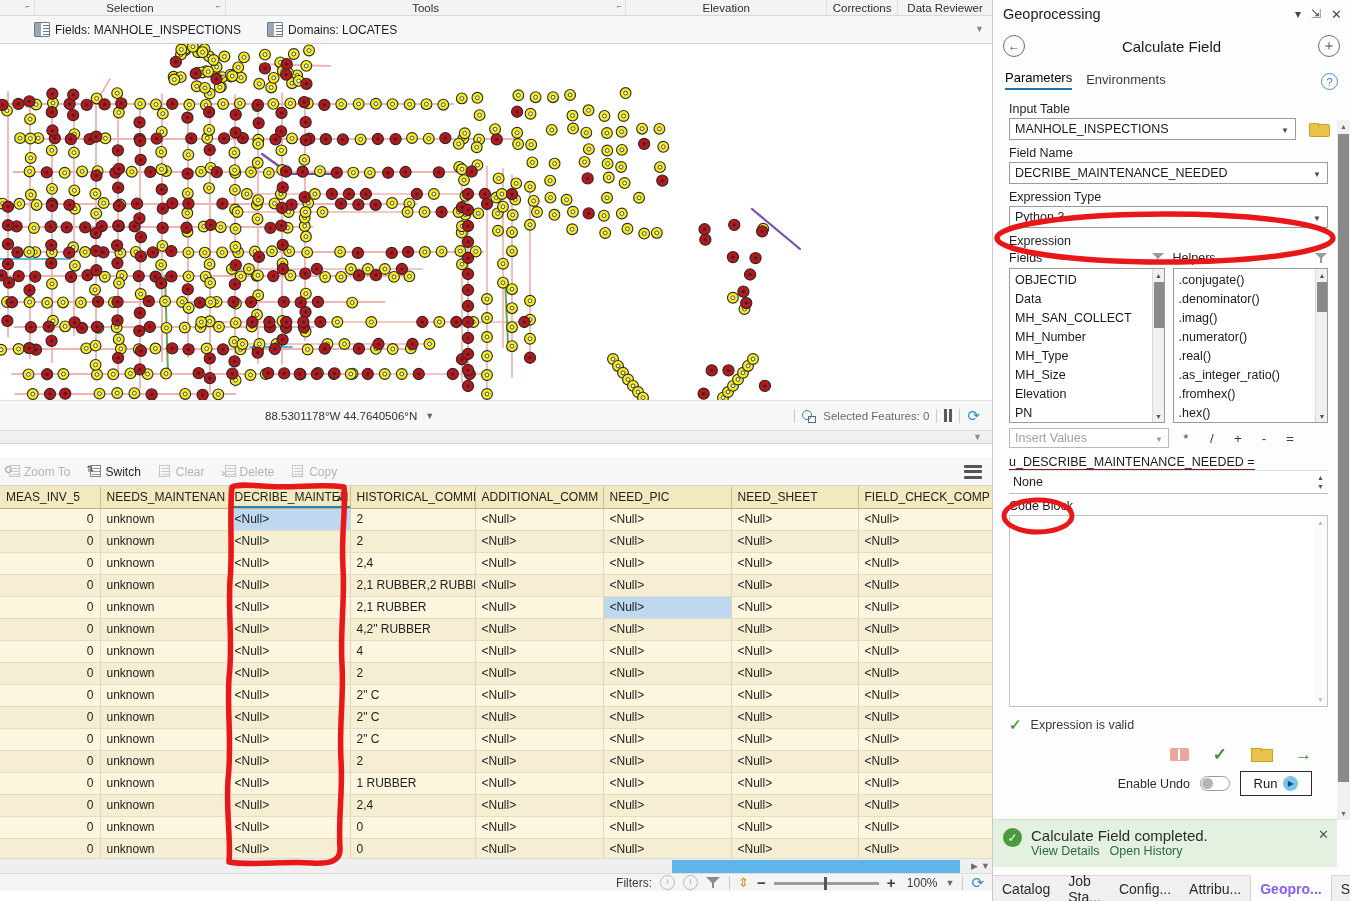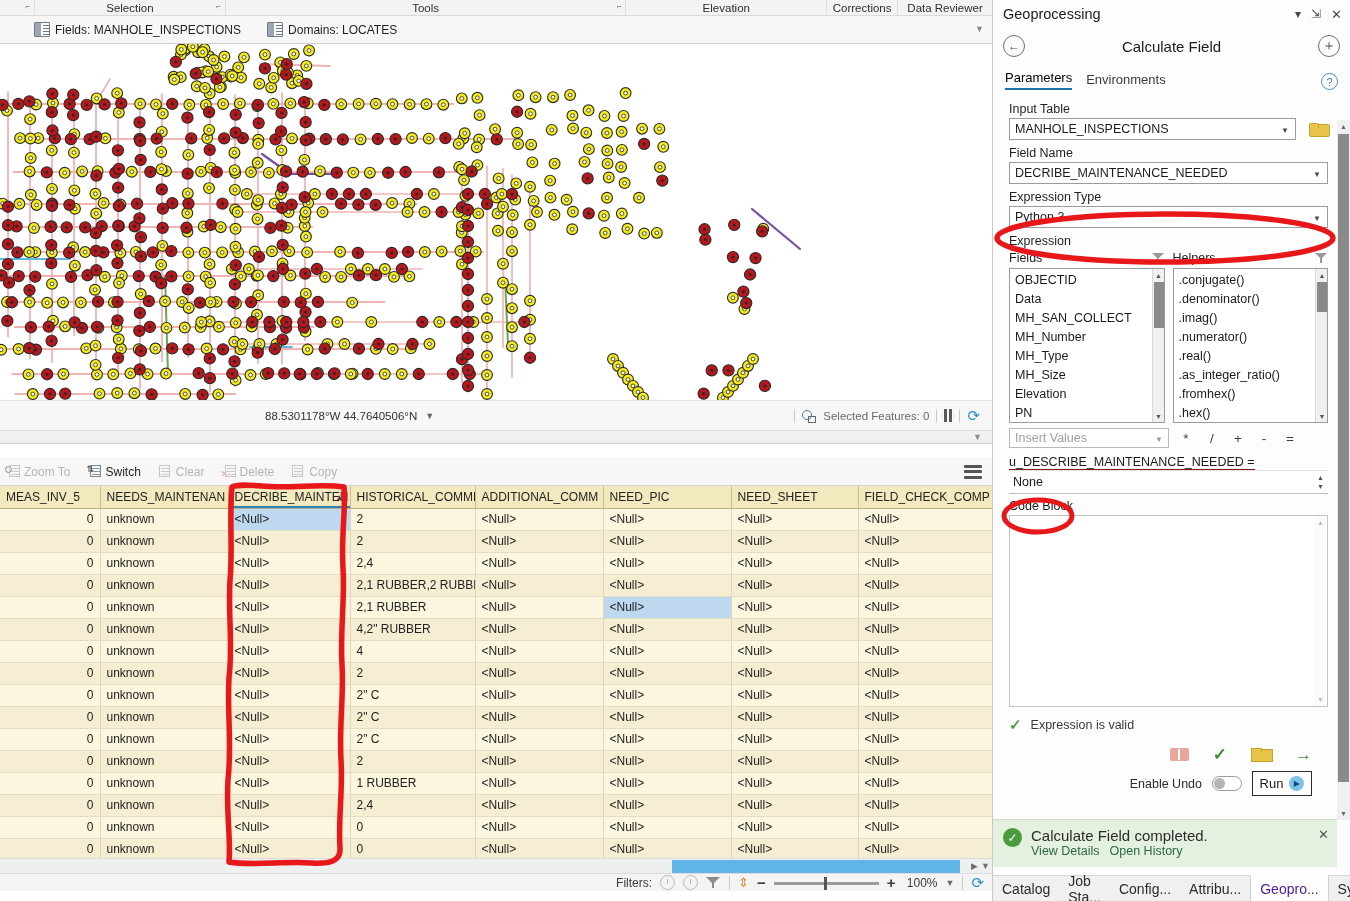--- a/index.html
+++ b/index.html
@@ -270,21 +270,21 @@
       background: #e8c44a; border: 1px solid #c7a327; border-bottom: none; }
   .arr-ico { color: #3f8f35; font-size: 17px; font-weight: bold; }
 
   .run-row { display: flex; align-items: center; justify-content: flex-end;
              gap: 10px; margin-top: 6px; padding-right: 16px; }
   .undo-lbl { font-size: 12.5px; color: #2b2b2b; }
   .toggle { width: 30px; height: 15px; border-radius: 8px; background: #fff;
             border: 1.3px solid #9b9b9b; position: relative; }
   .toggle .knob { position: absolute; left: 1px; top: 1px; width: 11px; height: 11px;
                   border-radius: 50%; background: #b5b5b5; }
-  .run-btn { width: 60px; height: 25px; border: 1.3px solid #2b2b2b; background: #fdfdfd;
+  .run-btn { width: 72px; height: 25px; border: 1.3px solid #2b2b2b; background: #fdfdfd;
              display: flex; align-items: center; justify-content: center; gap: 6px;
              font-size: 13px; color: #1b1b1b; }
   .play { width: 15px; height: 15px; border-radius: 50%; background: #7cc4ec;
           display: flex; align-items: center; justify-content: center;
           color: #0c4f78; font-size: 8px; }
 
   .msg { position: absolute; left: 0; bottom: 34px; width: 344px; min-height: 48px;
          background: #e4f0e0; border-top: 1px solid #cfe1c9; display: flex;
          align-items: flex-start; padding: 7px 8px 7px 10px; gap: 9px; }
   .msg-ico { width: 19px; height: 19px; border-radius: 50%; background: #4c9a3f;
@@ -298,22 +298,22 @@
   .gp-sb { position: absolute; right: 0; top: 120px; width: 13px; height: 700px; background: #f0f0f0; }
   .gp-sb .up, .gp-sb .dn { position: absolute; left: 0; width: 13px; height: 13px;
       font-size: 7px; color: #666; display: flex; align-items: center; justify-content: center; }
   .gp-sb .up { top: 0; } .gp-sb .dn { bottom: 0; }
   .gp-sb .thm { position: absolute; left: 1px; top: 14px; width: 11px; height: 648px; background: #8a8a8a; }
 
   .gp-tabs-bot { position: absolute; left: 0; bottom: 0; width: 358px; height: 26px;
                  background: #f0f0f0; border-top: 1px solid #d6d6d6;
                  display: flex; align-items: stretch; }
   .bt { display: flex; align-items: center; padding: 0 9px; font-size: 14px; color: #2b2b2b; }
-  .bt.active { background: #fdfdfd; color: #4c1d95; border-left: 1px solid #d0d0d0;
-               border-right: 1px solid #d0d0d0; border-top: 1px solid #fdfdfd; margin-top: -1px; }
+  .bt.active { background: #fdfdfd; color: #8b5cf6; border-left: 1px solid #d0d0d0;
+               border-right: 1px solid #d0d0d0; border-top: 1px solid #fdfdfd; margin-top: -1px; font-weight: bold; }
 
   
   .annot { position: absolute; left: 0; top: 0; width: 1350px; height: 901px;
            pointer-events: none; }
 </style>
 </head>
 <body>
 
 <div id="app">
 

